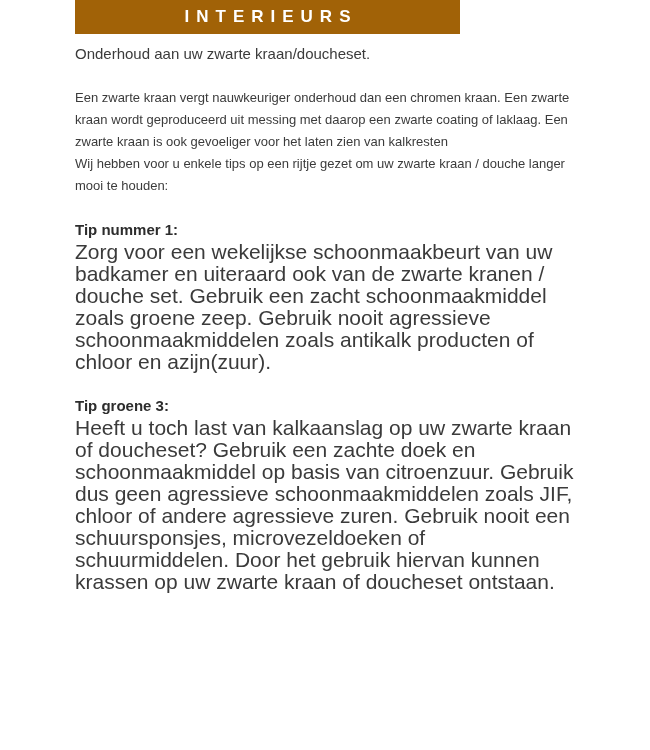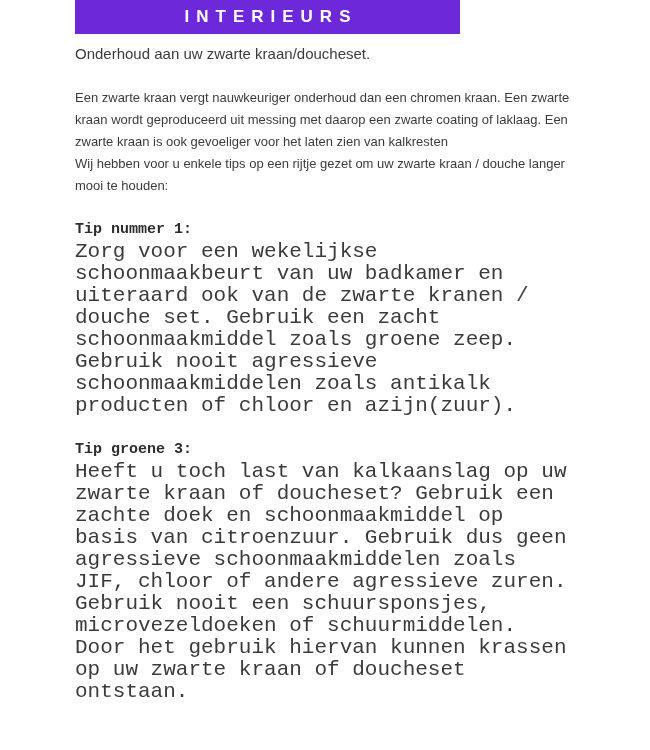--- a/index.html
+++ b/index.html
@@ -15,21 +15,21 @@
     color: #3b3b3b;
   }
   .page {
     padding: 0 75px 0 75px;
     box-sizing: border-box;
     width: 650px;
   }
   .banner {
     width: 385px;
     height: 34px;
-    background: #6d28d9;
+    background: #a16207;
     color: #ffffff;
     display: flex;
     align-items: center;
     justify-content: center;
     font-size: 17px;
     font-weight: 600;
     letter-spacing: 7px;
     text-indent: 7px; 
     user-select: none;
   }
@@ -42,21 +42,20 @@
     font-size: 15px;
     line-height: 22px;
     margin-top: 22px;
   }
   .para .part {
     font-size: 13px;
     line-height: 22px;
   }
   .tip-section {
     margin-top: 22px;
-    font-family: Liberation Mono, monospace;
   }
   .tip-heading {
     font-size: 15px;
     line-height: 22px;
     font-weight: 700;
     color: #2d2d2d;
   }
   .tip-body {
     font-size: 21px;
     line-height: 22px;

